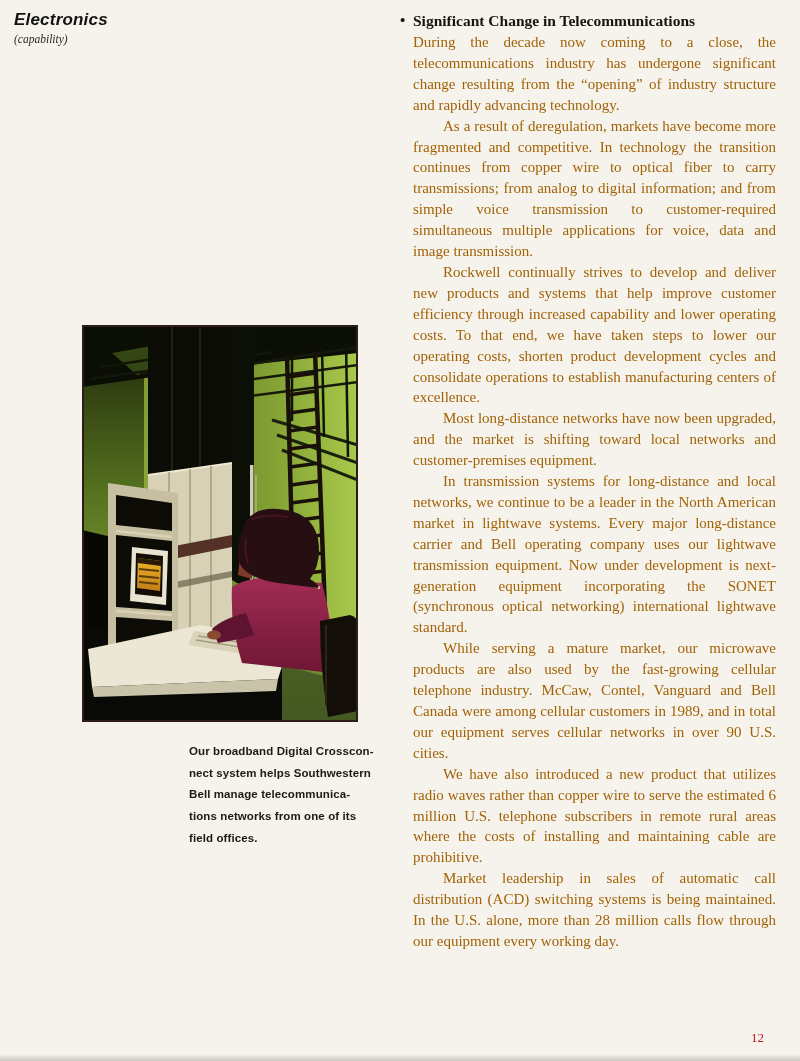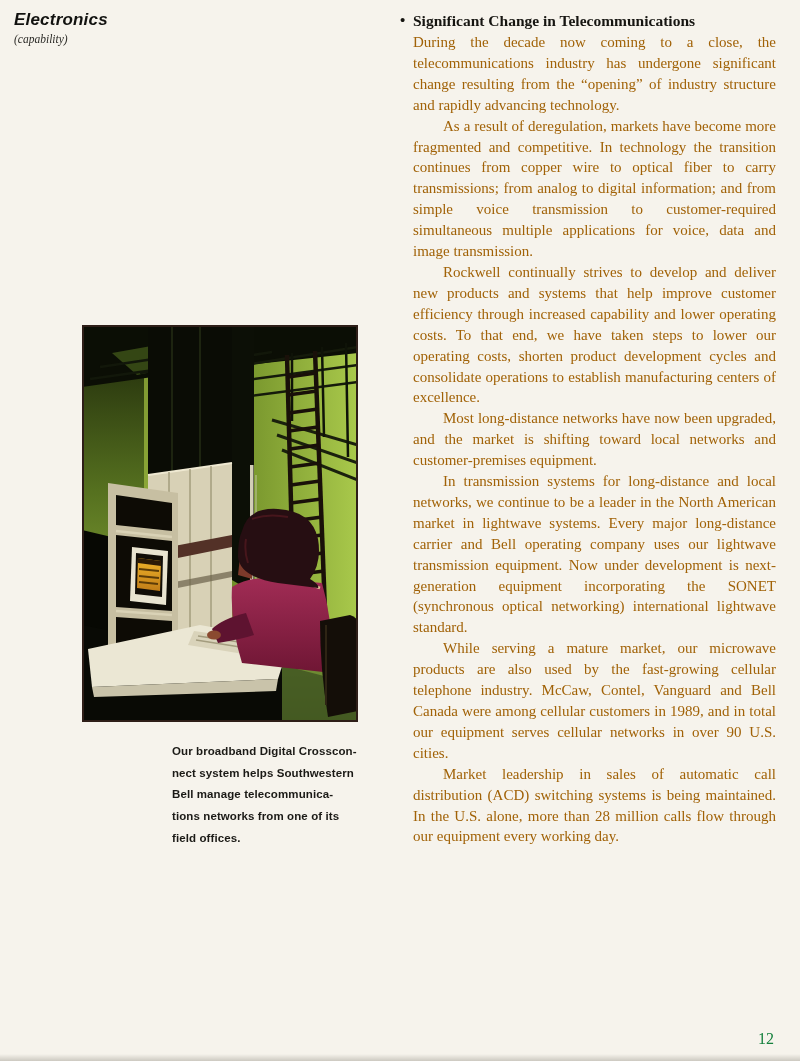--- a/index.html
+++ b/index.html
@@ -21,21 +21,21 @@
     font-size:11.5px;color:#2b2a26;line-height:14px;margin-top:3px;
   }
   
   .photo-frame{
     position:absolute;left:82px;top:325px;width:276px;height:397px;
     background:#10150a;
   }
   .photo-frame svg{display:block;width:276px;height:397px;}
   
   .photo-caption{
-    position:absolute;left:172px;top:741px;width:205px;
+    position:absolute;left:189px;top:741px;width:205px;
     font-family:"Liberation Sans", sans-serif;
     font-weight:bold;font-size:11.5px;line-height:21.7px;
     color:#1b1a16;white-space:pre-line;letter-spacing:.1px;
   }
   
   .article{
     position:absolute;left:413px;top:10px;width:363px;
   }
   .article-heading{
     position:relative;margin:0 0 1px 0;
@@ -44,22 +44,22 @@
   .bullet-marker{
     position:absolute;left:-13px;top:0;font-weight:bold;font-size:15px;
   }
   .para{
     margin:0;font-size:15px;line-height:20.9px;text-align:justify;
     color:#a16207;
   }
   .para.indent{text-indent:30px;}
   
   .page-number{
-    position:absolute;right:26px;top:1030px;
-    font-size:16px;color:#15803d;
+    position:absolute;right:36px;top:1030px;
+    font-size:13px;color:#b91c1c;
   }
   
   .bottom-edge{
     position:absolute;left:0;right:0;bottom:0;height:7px;
     background:linear-gradient(to bottom, rgba(110,105,92,0), rgba(96,92,80,.28));
   }
 </style>
 </head>
 <body>
 
@@ -189,18 +189,19 @@
   <p class="article-heading">
     <span class="bullet-marker">•</span>
     <span>Significant Change in Telecommunications</span>
   </p>
   <p class="para">During the decade now coming to a close, the telecommunications industry has undergone significant change resulting from the “opening” of industry structure and rapidly advancing technology.</p>
   <p class="para indent">As a result of deregulation, markets have become more fragmented and competitive. In technology the transition continues from copper wire to optical fiber to carry transmissions; from analog to digital information; and from simple voice transmission to customer-required simultaneous multiple applications for voice, data and image transmission.</p>
   <p class="para indent">Rockwell continually strives to develop and deliver new products and systems that help improve customer efficiency through increased capability and lower operating costs. To that end, we have taken steps to lower our operating costs, shorten product development cycles and consolidate operations to establish manufacturing centers of excellence.</p>
   <p class="para indent">Most long-distance networks have now been upgraded, and the market is shifting toward local networks and customer-premises equipment.</p>
   <p class="para indent">In transmission systems for long-distance and local networks, we continue to be a leader in the North American market in lightwave systems. Every major long-distance carrier and Bell operating company uses our lightwave transmission equipment. Now under development is next-generation equipment incorporating the SONET (synchronous optical networking) international lightwave standard.</p>
   <p class="para indent">While serving a mature market, our microwave products are also used by the fast-growing cellular telephone industry. McCaw, Contel, Vanguard and Bell Canada were among cellular customers in 1989, and in total our equipment serves cellular networks in over 90 U.S. cities.</p>
+  <p class="para indent">We have also introduced a new product that utilizes radio waves rather than copper wire to serve the estimated 6 million U.S. telephone subscribers in remote rural areas where the costs of installing and maintaining cable are prohibitive.</p>
   <p class="para indent">Market leadership in sales of automatic call distribution (ACD) switching systems is being maintained. In the U.S. alone, more than 28 million calls flow through our equipment every working day.</p>
 </div>
 
 <div class="page-number">12</div>
 
 <div class="bottom-edge"></div>
 
 </body></html>

